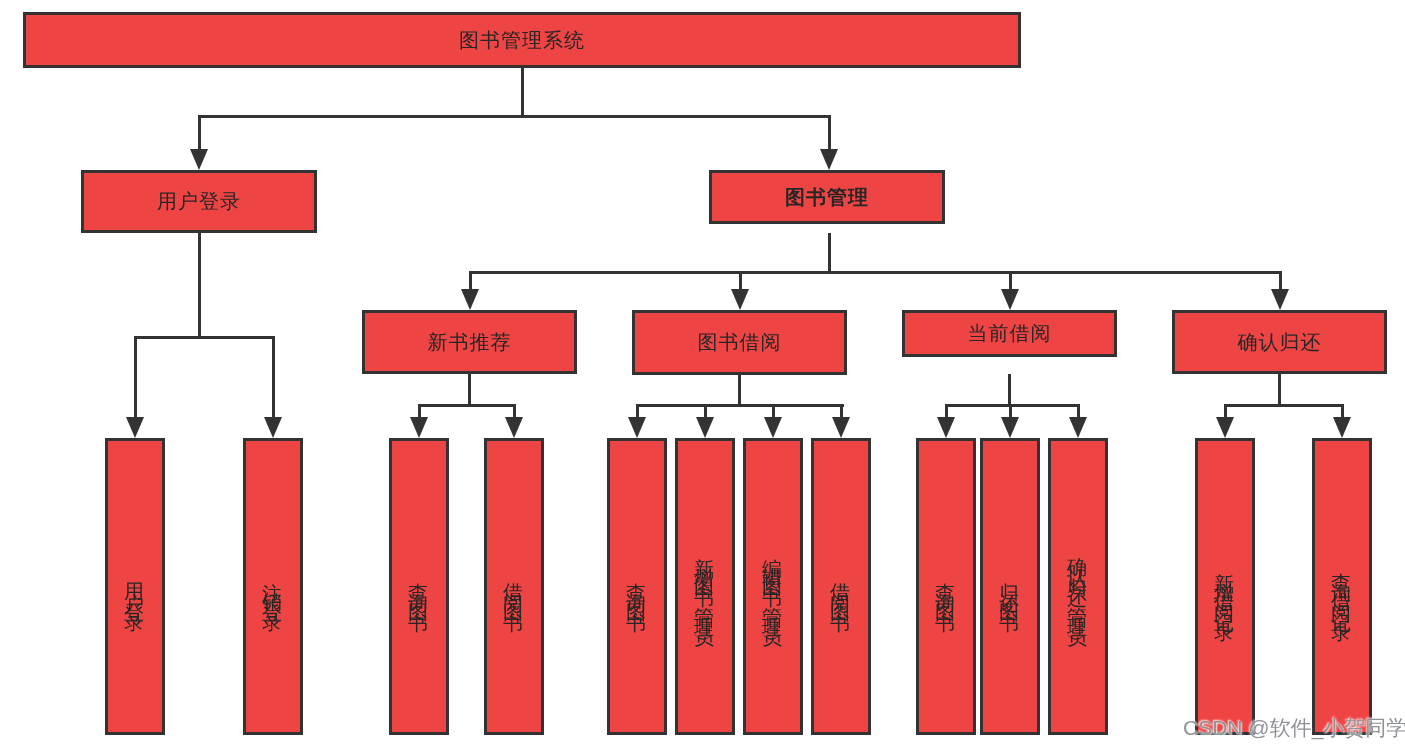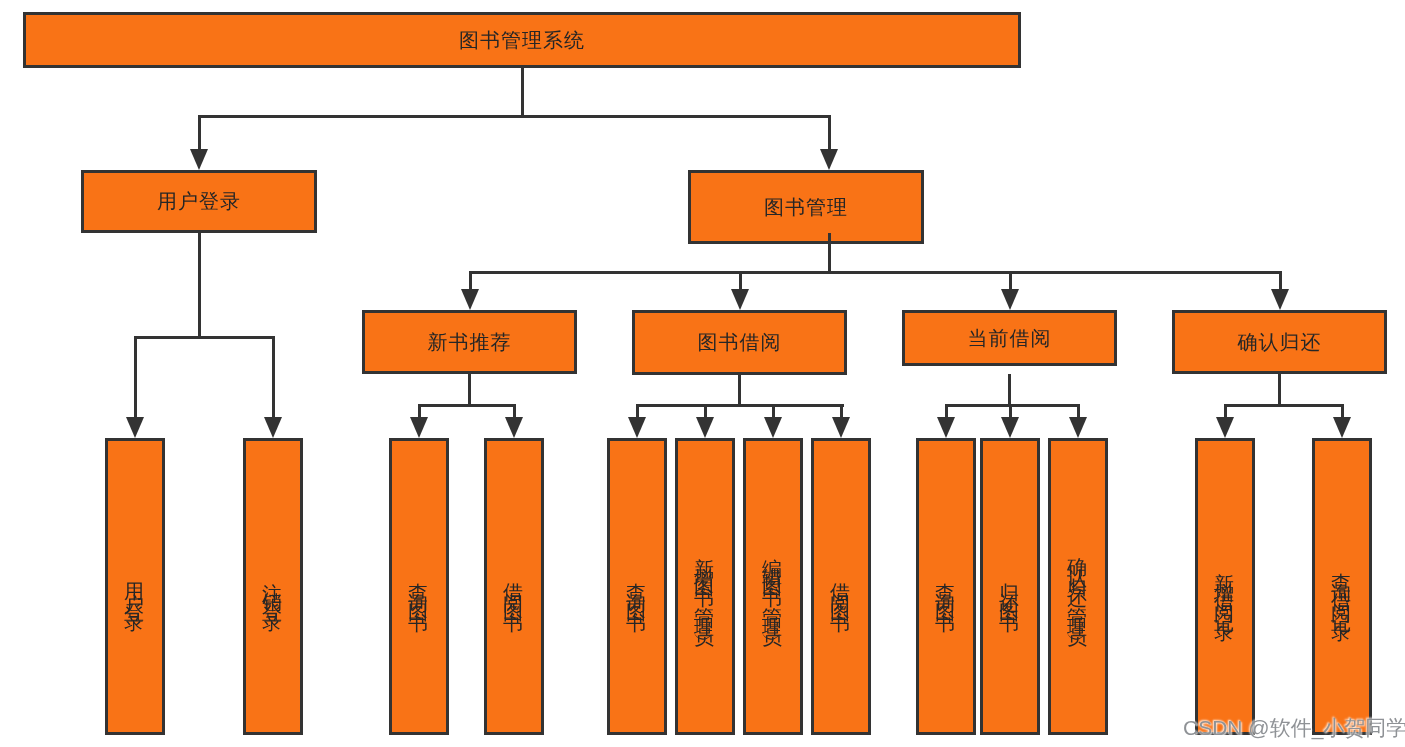--- a/index.html
+++ b/index.html
@@ -2,21 +2,21 @@
 <html><head>
 <meta charset="utf-8">
 <style>
   html,body { margin:0; padding:0; background:#ffffff; }
   .canvas {
     position:relative; width:1405px; height:747px; background:#ffffff;
     font-family:"Liberation Sans","DejaVu Sans",sans-serif; overflow:hidden;
   }
   .node {
     position:absolute; box-sizing:border-box;
-    border:3px solid #333333; background:#f97316;
+    border:3px solid #333333; background:#ef4444;
     display:flex; align-items:center; justify-content:center;
     font-size:20px; color:#262626; letter-spacing:1px;
   }
   .v {
     writing-mode:vertical-rl; text-orientation:mixed;
     letter-spacing:10px; font-size:20px;
   }
   .hline { position:absolute; height:3px; background:#333333; }
   .vline { position:absolute; width:3px;  background:#333333; }
   .arrow {
@@ -38,21 +38,21 @@
   <div class="node" style="left:23px; top:12px; width:998px; height:56px;">图书管理系统</div>
 
   <div class="vline" style="left:520.5px; top:68px; height:49px;"></div>
   <div class="hline" style="left:197.5px; top:115px; width:633px;"></div>
   <div class="vline" style="left:197.5px; top:115px; height:39px;"></div>
   <div class="arrow" style="left:190px; top:149px;"></div>
   <div class="vline" style="left:827.5px; top:115px; height:39px;"></div>
   <div class="arrow" style="left:820px; top:149px;"></div>
 
   <div class="node" style="left:81px; top:170px; width:236px; height:63px;">用户登录</div>
-  <div class="node" style="left:688px; top:170px; width:236px; height:74px;">图书管理</div>
+  <div class="node" style="left:709px; top:170px; width:236px; height:54px;font-weight:bold;">图书管理</div>
 
   <div class="vline" style="left:197.5px; top:233px; height:106px;"></div>
   <div class="hline" style="left:133.5px; top:336px; width:141px;"></div>
   <div class="vline" style="left:133.5px; top:336px; height:87px;"></div>
   <div class="arrow" style="left:126px; top:417px;"></div>
   <div class="vline" style="left:271.5px; top:336px; height:87px;"></div>
   <div class="arrow" style="left:264px; top:417px;"></div>
 
   <div class="vline" style="left:827.5px; top:233px; height:41px;"></div>
   <div class="hline" style="left:468.5px; top:271px; width:813px;"></div>
@@ -60,21 +60,21 @@
   <div class="arrow" style="left:461px; top:289px;"></div>
   <div class="vline" style="left:738.5px; top:271px; height:24px;"></div>
   <div class="arrow" style="left:731px; top:289px;"></div>
   <div class="vline" style="left:1008.5px; top:271px; height:24px;"></div>
   <div class="arrow" style="left:1001px; top:289px;"></div>
   <div class="vline" style="left:1278.5px; top:271px; height:24px;"></div>
   <div class="arrow" style="left:1271px; top:289px;"></div>
 
   <div class="node" style="left:362px; top:310px; width:215px; height:64px;">新书推荐</div>
   <div class="node" style="left:632px; top:310px; width:215px; height:65px;">图书借阅</div>
-  <div class="node" style="left:902px; top:310px; width:215px; height:56px;">当前借阅</div>
+  <div class="node" style="left:902px; top:310px; width:215px; height:47px;">当前借阅</div>
   <div class="node" style="left:1172px; top:310px; width:215px; height:64px;">确认归还</div>
 
   <div class="vline" style="left:468px; top:374px; height:33px;"></div>
   <div class="hline" style="left:417.5px; top:404px; width:98px;"></div>
   <div class="vline" style="left:417.5px; top:404px; height:19px;"></div>
   <div class="arrow" style="left:410px; top:417px;"></div>
   <div class="vline" style="left:512.5px; top:404px; height:19px;"></div>
   <div class="arrow" style="left:505px; top:417px;"></div>
 
   <div class="vline" style="left:738px; top:374px; height:33px;"></div>

